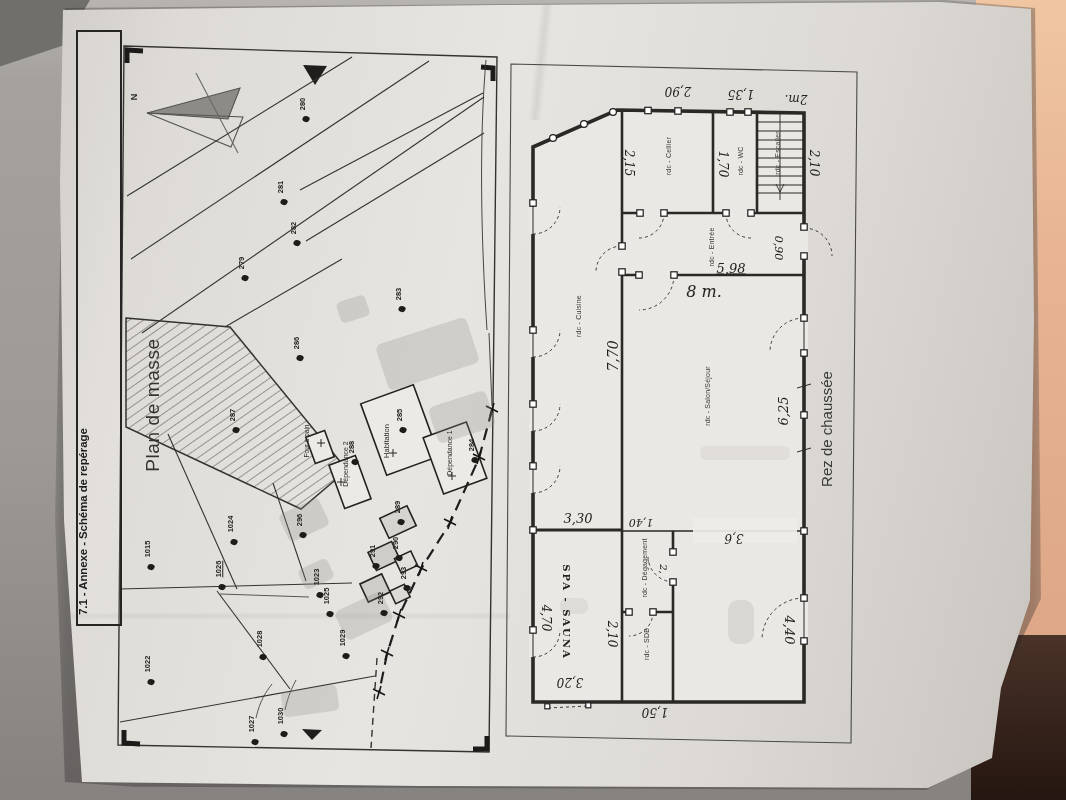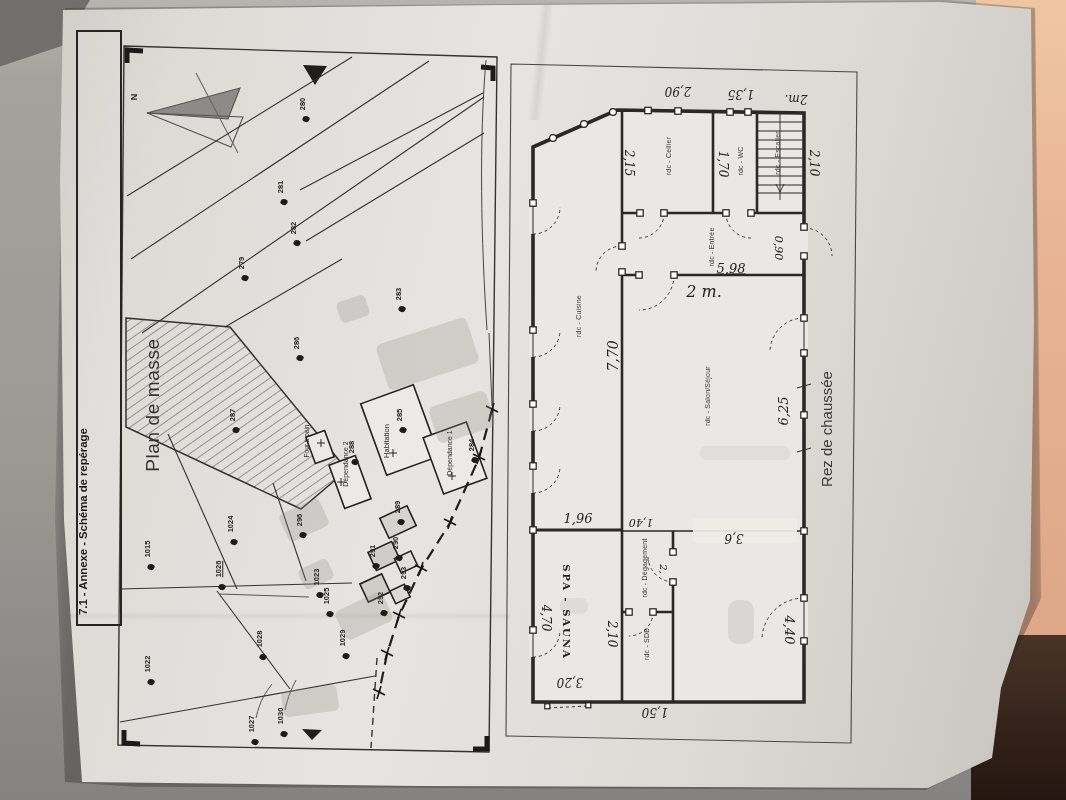--- a/index.html
+++ b/index.html
@@ -352,26 +352,26 @@
           <div class="lbl room" style="left: 644px; top: 568px; font-size: 7px; --r: -90deg;">rdc - Dégagement</div>
           <div class="lbl room" style="left: 646px; top: 644px; font-size: 7px; --r: -90deg;">rdc - SDB</div>
           <div class="lbl hand" style="left: 796px; top: 99px; font-size: 12px; --r: 180deg;">2m.</div>
           <div class="lbl hand" style="left: 741px; top: 94px; font-size: 12px; --r: 180deg;">1,35</div>
           <div class="lbl hand" style="left: 678px; top: 91px; font-size: 12px; --r: 180deg;">2,90</div>
           <div class="lbl hand" style="left: 629px; top: 163px; font-size: 12px; --r: 90deg;">2,15</div>
           <div class="lbl hand" style="left: 723px; top: 164px; font-size: 12px; --r: 90deg;">1,70</div>
           <div class="lbl hand" style="left: 814px; top: 163px; font-size: 12px; --r: 90deg;">2,10</div>
           <div class="lbl hand" style="left: 778px; top: 248px; font-size: 11px; --r: 90deg;">0,90</div>
           <div class="lbl hand u" style="left: 731px; top: 268px; font-size: 13px; --r: 0deg;">5,98</div>
-          <div class="lbl hand" style="left: 704px; top: 292px; font-size: 16px; --r: 0deg;">2 m.</div>
+          <div class="lbl hand" style="left: 704px; top: 292px; font-size: 16px; --r: 0deg;">8 m.</div>
           <div class="lbl hand" style="left: 613px; top: 356px; font-size: 14px; --r: -90deg;">7,70</div>
           <div class="lbl hand" style="left: 783px; top: 411px; font-size: 13px; --r: -90deg;">6,25</div>
           <div class="lbl hand" style="left: 641px; top: 522px; font-size: 11px; --r: 180deg;">1,40</div>
           <div class="lbl hand" style="left: 734px; top: 538px; font-size: 12px; --r: 180deg;">3,6</div>
-          <div class="lbl hand" style="left: 578px; top: 518px; font-size: 13px; --r: 0deg;">1,96</div>
+          <div class="lbl hand" style="left: 578px; top: 518px; font-size: 13px; --r: 0deg;">3,30</div>
           <div class="lbl hand" style="left: 663px; top: 569px; font-size: 10px; --r: 90deg;">2,</div>
           <div class="lbl hand" style="left: 546px; top: 618px; font-size: 12px; --r: 90deg;">4,70</div>
           <div class="lbl hand caps" style="left: 566px; top: 612px; font-size: 10px; --r: 90deg;">SPA - SAUNA</div>
           <div class="lbl hand" style="left: 612px; top: 634px; font-size: 12px; --r: 90deg;">2,10</div>
           <div class="lbl hand" style="left: 570px; top: 682px; font-size: 12px; --r: 180deg;">3,20</div>
           <div class="lbl hand" style="left: 655px; top: 712px; font-size: 12px; --r: 180deg;">1,50</div>
           <div class="lbl hand" style="left: 789px; top: 630px; font-size: 13px; --r: 90deg;">4,40</div>
         </div>
     </div>
 

